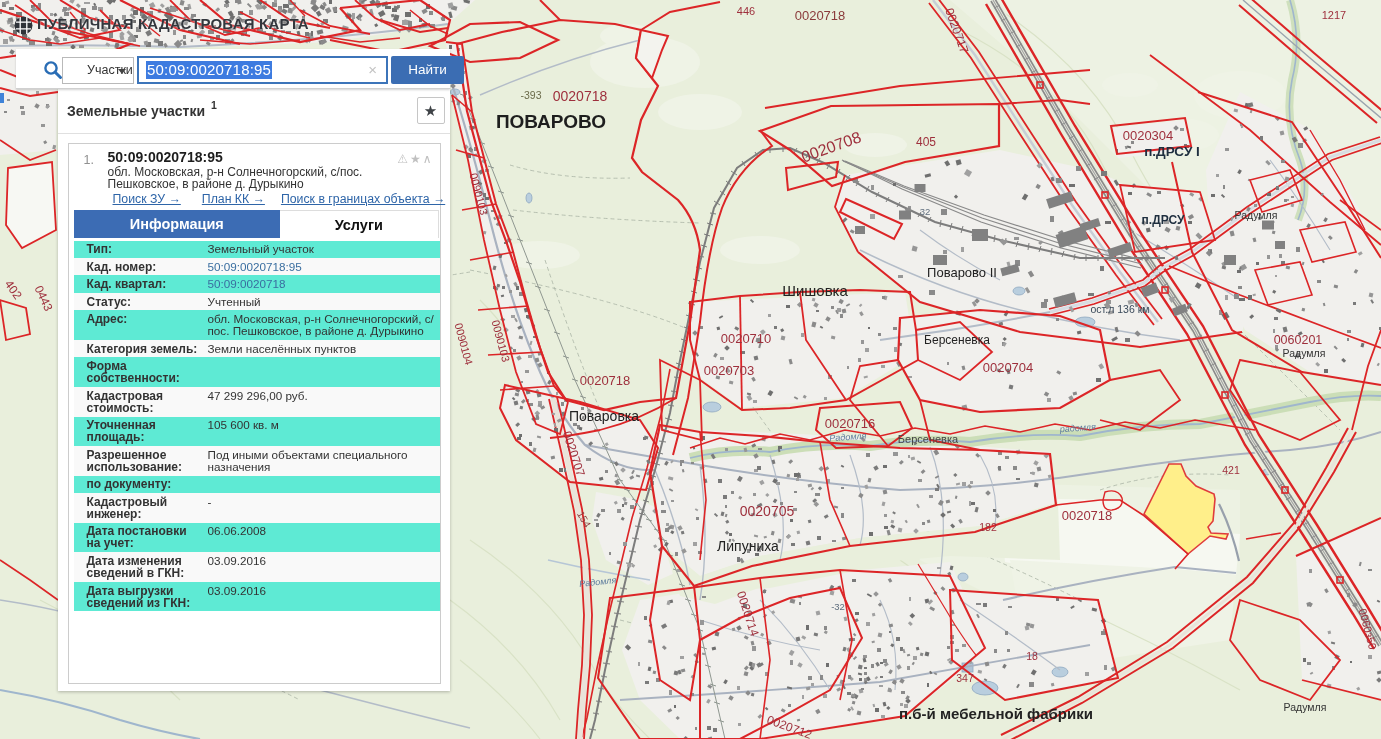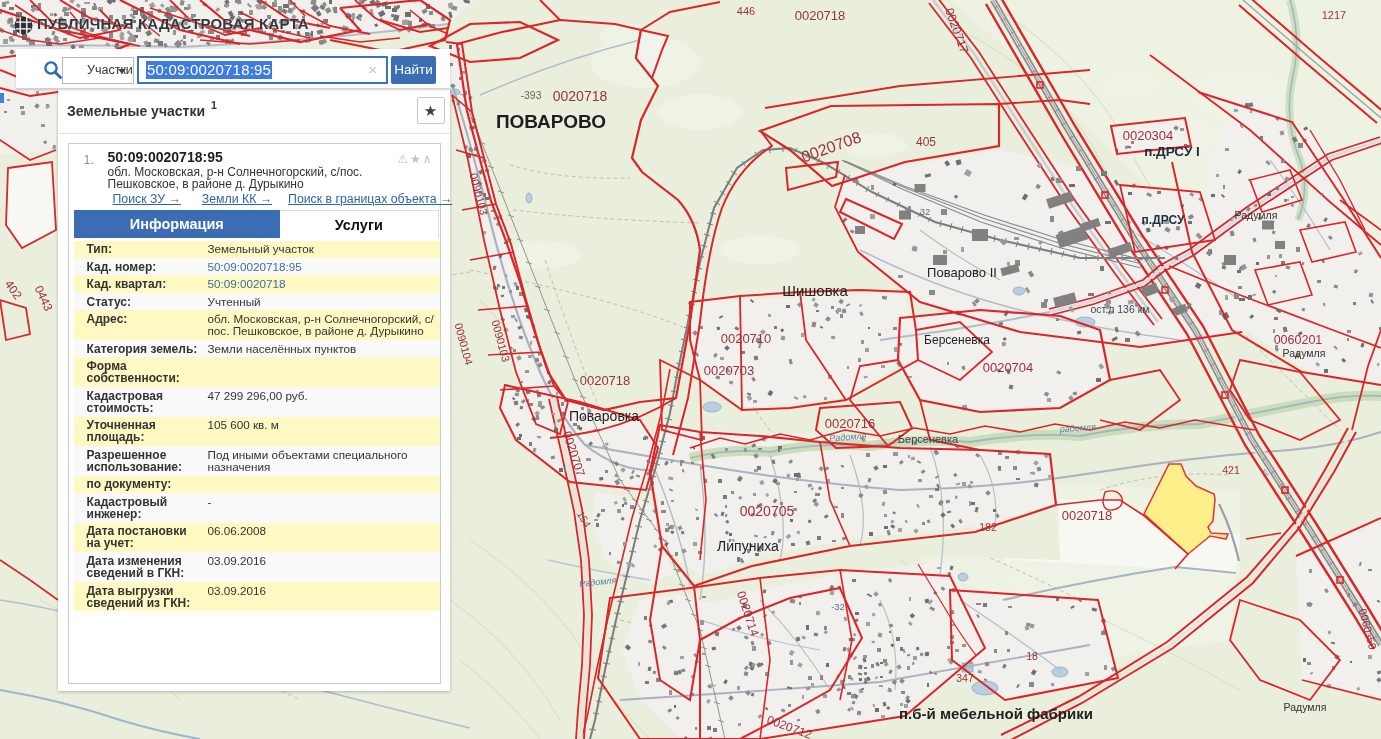--- a/index.html
+++ b/index.html
@@ -14,21 +14,21 @@
   border-bottom:1px solid #d0d0d0; box-shadow:0 1px 2px rgba(0,0,0,0.18); }
 #mag { position:absolute; left:27px; top:11px; }
 #seltype { position:absolute; left:46px; top:8px; width:72px; height:27px; border:1px solid #b9b9b9; background:#fff;
   font-size:12.5px; color:#333; line-height:25px; padding-left:24px; }
 #seltype .ar { position:absolute; right:7px; top:11px; width:0; height:0; border-left:4.5px solid transparent;
   border-right:4.5px solid transparent; border-top:5.5px solid #444; }
 #sinput { position:absolute; left:121px; top:7px; width:251px; height:28px; border:2px solid #3c74b9; background:#fff; }
 #sinput .sel { position:absolute; left:7px; top:3px; background:#3d7be0; color:#fff; font-size:15px;
   padding:0 1px 1px 1px; letter-spacing:0.2px; }
 #sinput .x { position:absolute; right:9px; top:3px; color:#c3c3c3; font-size:15px; }
-#findbtn { position:absolute; left:375px; top:7px; width:45px; height:28px; background:#3b6db3; border-radius:2px;
+#findbtn { position:absolute; left:375px; top:7px; width:73px; height:28px; background:#3b6db3; border-radius:2px;
   color:#fff; font-size:13.5px; text-align:center; line-height:28px; }
 #panel { position:absolute; left:58px; top:89px; width:392px; height:602px; background:#fff; z-index:9;
   box-shadow:0 1px 3px rgba(0,0,0,0.25); }
 #phead { position:relative; height:45px; border-bottom:1px solid #e0e0e0; }
 #phead .t { position:absolute; left:9px; top:11px; font-size:14px; font-weight:bold; color:#333; }
 #phead .t sup { font-size:10.5px; font-weight:bold; position:relative; top:-1px; left:2px; }
 #star { position:absolute; right:5.5px; top:7.5px; width:28px; height:27px; border:1px solid #c6c6c6; border-radius:2px;
   text-align:center; line-height:26px; font-size:15px; color:#3f4347; }
 #card { position:absolute; left:9.5px; top:53.5px; width:373px; height:541px; border:1px solid #ccc; background:#fff; }
 #card .num { position:absolute; left:15px; top:9px; font-size:12.5px; color:#909090; }
@@ -39,21 +39,21 @@
 #card .links a { color:#2e65a8; text-decoration:underline; }
 #card .links .sp1 { margin-right:21px; }
 #card .links .sp2 { margin-right:16px; }
 #tabs { position:absolute; left:5px; top:66px; width:366px; height:28px; }
 #tabs .t1 { position:absolute; left:0; top:0; width:206.5px; height:28px; background:#3c6cb4; color:#fff;
   font-size:14.5px; font-weight:bold; text-align:center; line-height:28px; }
 #tabs .t2 { position:absolute; left:206px; top:0; width:159.5px; height:28px; background:#fff; color:#111;
   border-top:1px solid #ddd; border-right:1px solid #ddd; font-size:14.5px; font-weight:bold; text-align:center; line-height:28px; }
 #tbl { position:absolute; left:5px; top:97px; width:366px; }
 .r { display:flex; background:#f9f9f9; }
-.r.g { background:#fef9c3; }
+.r.g { background:#5eead4; }
 .rl { width:134px; padding:2.7px 4px 2.7px 13px; font-size:12px; font-weight:bold; color:#333; line-height:12.1px; }
 .rv { width:232px; padding:2.7px 0 2.7px 0; font-size:11.7px; color:#333; line-height:12.1px; }
 .lnk { color:#3a6ea0; }
 #zoomctl { position:absolute; left:0px; top:93px; width:4px; height:10px; background:#3f83d8; z-index:4; }
 </style></head>
 <body>
 <div id="stage">
 <svg id="map" width="1381" height="739" viewBox="0 0 1381 739">
 <rect width="1381" height="739" fill="#e9efdc"></rect>
 <polygon points="950,0 1381,0 1381,330 1250,330 1150,190 1020,60" fill="#edf2e3"></polygon>
@@ -1675,21 +1675,21 @@
 <div id="panel">
   <div id="phead">
         <span class="t">Земельные участки <sup>1</sup></span>
         <span id="star">★</span>
       </div>
   <div id="card">
     <span class="num">1.</span>
     <span class="cad">50:09:0020718:95</span>
     <span class="ico">⚠★∧</span>
     <div class="addr">обл. Московская, р-н Солнечногорский, с/пос.<br>Пешковское, в районе д. Дурыкино</div>
-    <div class="links"><a class="sp1">Поиск ЗУ →</a><a class="sp2">Земли КК →</a><a>Поиск в границах объекта →</a></div>
+    <div class="links"><a class="sp1">Поиск ЗУ →</a><a class="sp2">План КК →</a><a>Поиск в границах объекта →</a></div>
     <div id="tabs">
           <div class="t1">Информация</div>
           <div class="t2">Услуги</div>
         </div>
     <div id="tbl">
 <div class="r g">
             <div class="rl">Тип:</div>
             <div class="rv">Земельный участок</div>
           </div>
 <div class="r">

